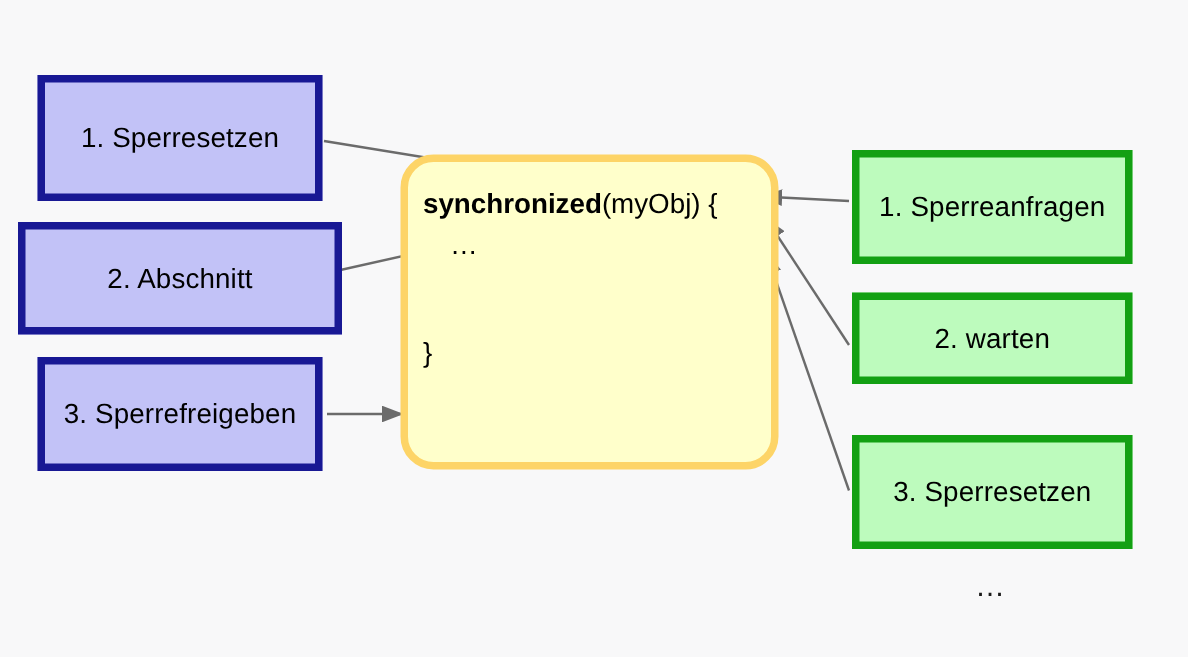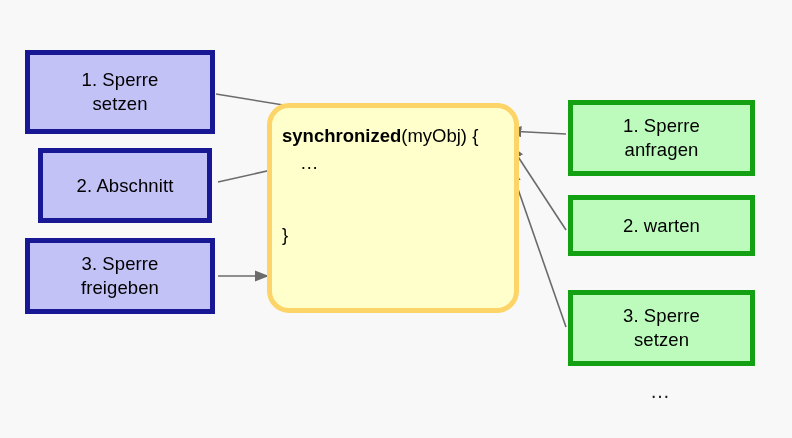--- a/index.html
+++ b/index.html
@@ -18,21 +18,21 @@
     position: relative;
     width: 792px;
     height: 438px;
   }
 
   
   .node {
     position: absolute;
     box-sizing: border-box;
     display: flex;
-    flex-direction: column;
+    flex-direction: row;
     align-items: center;
     justify-content: center;
     text-align: center;
     color: #000000;
     line-height: 1.28;
     letter-spacing: 0.1px;
   }
 
   .node.blue {
     background: #c2c2f7;
@@ -119,21 +119,21 @@
     <line x1="566" y1="230" x2="511" y2="146" stroke="#6b6b6b" stroke-width="1.6" marker-end="url(#ah)"></line>
 
     <line x1="566" y1="327" x2="511" y2="169" stroke="#6b6b6b" stroke-width="1.6" marker-end="url(#ah)"></line>
   </svg>
 
   <div class="node blue" style="left:25px; top:50px; width:190px; height:84px;">
     <span>1. Sperre</span>
     <span>setzen</span>
   </div>
 
-  <div class="node blue" style="left:38px; top:148px; width:174px; height:75px;">
+  <div class="node blue" style="left:12px; top:148px; width:216px; height:75px;">
     <span>2. Abschnitt</span>
   </div>
 
   <div class="node blue" style="left:25px; top:238px; width:190px; height:76px;">
     <span>3. Sperre</span>
     <span>freigeben</span>
   </div>
 
   <div class="code-block" style="left:267px; top:103px; width:252px; height:210px;border-radius:22px;">
     <span class="code-line">

